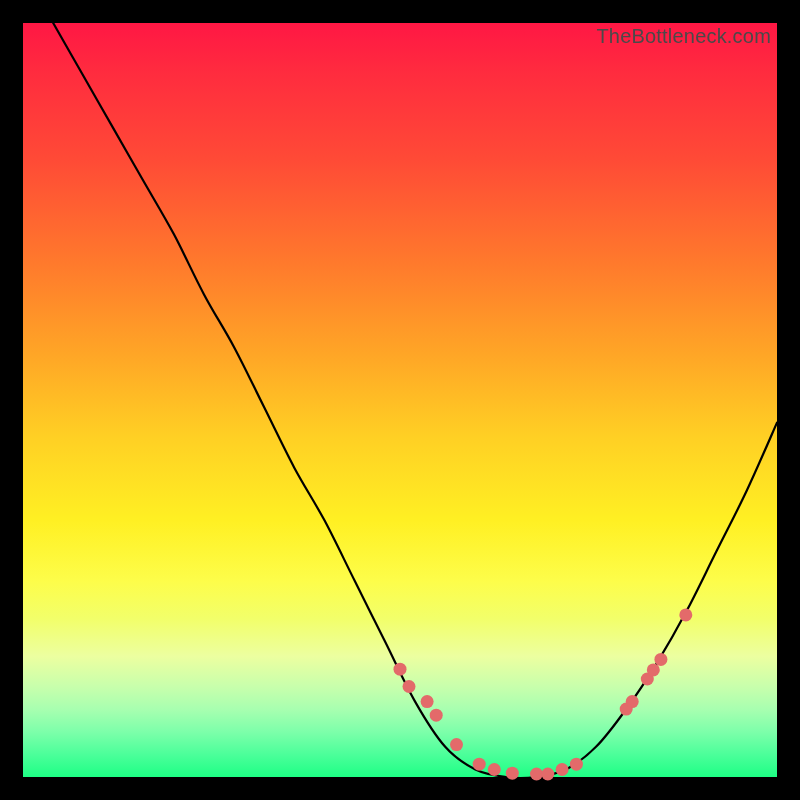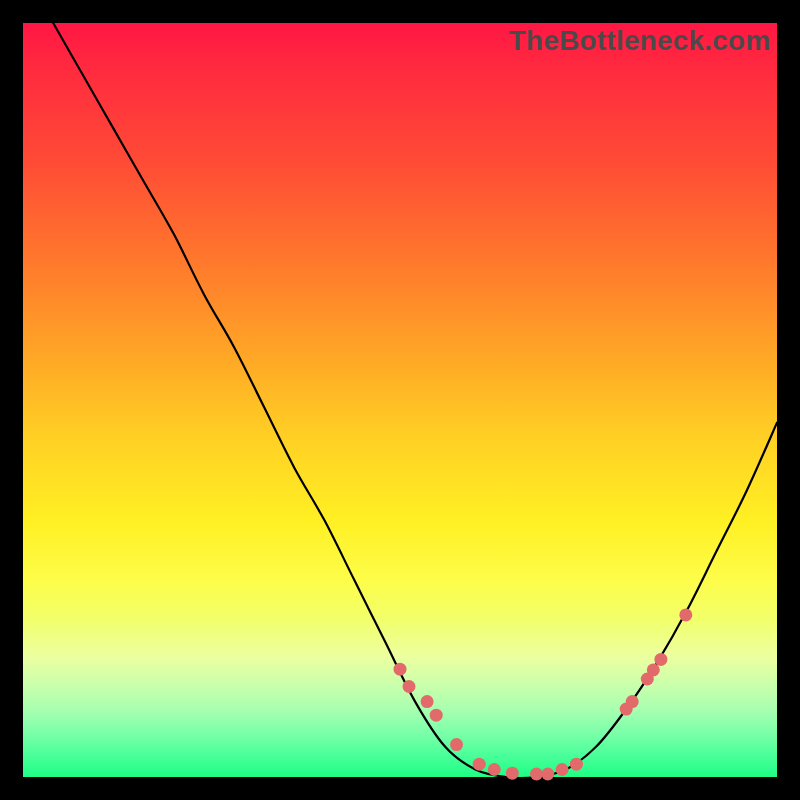--- a/index.html
+++ b/index.html
@@ -40,22 +40,22 @@
       #7dffaa 94%,
       #4cff9a 97%,
       #1eff85 100%
     );
   }
   .watermark {
     position: absolute;
     top: 2px;
     right: 6px;
     color: #4a4a4a;
-    font-size: 28px;
-    font-weight: 700;
+    font-size: 20px;
+    font-weight: 400;
     letter-spacing: 0.2px;
     user-select: none;
   }
   svg.curve {
     position: absolute;
     left: 0;
     top: 0;
     width: 754px;
     height: 754px;
     overflow: visible;

